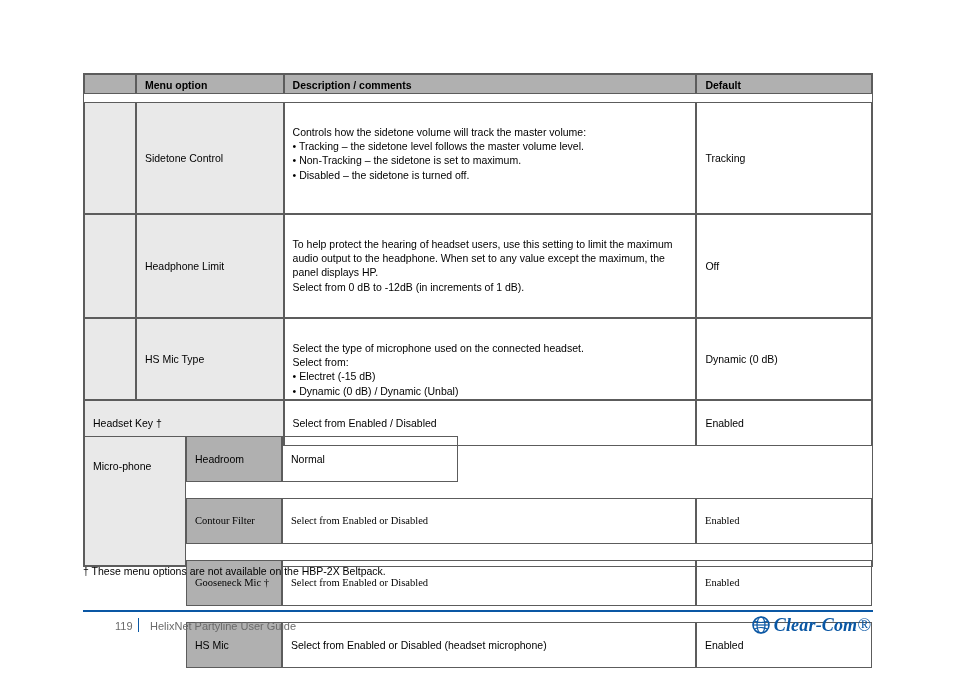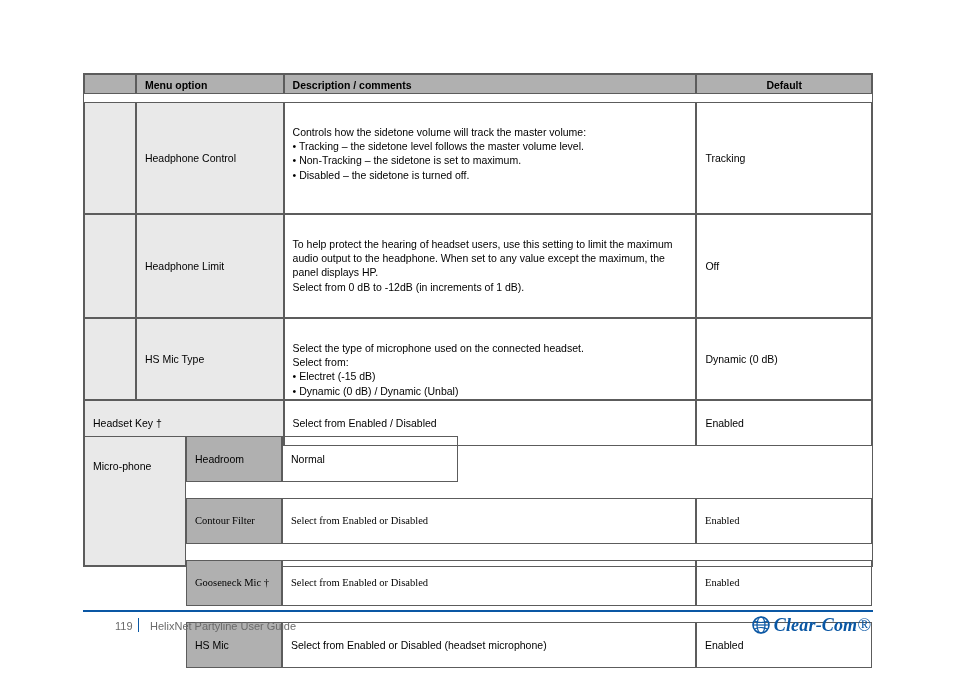--- a/index.html
+++ b/index.html
@@ -17,21 +17,21 @@
   .cell { border: 0.5px solid #5c5c5c; font-size: 10.5px; line-height: 1.35; color: #000; padding: 22px 8px; }
   .hdr  { background: #b0b0b0; font-weight: bold; height: 20px; padding: 3px 8px; }
   .shade { background: #e9e9e9; }
 
   
   .c1 { width: 52px; }
   .c2 { width: 148px; }
   .c12 { width: 200px; }  
   .c2b { width: 96px; background:#b0b0b0; }
   .c3 { width: 414px; }
-  .c4 { width: 176px; text-align: center; }
+  .c4 { width: 176px; }
 
   
   .hHeader { height: 28px; }
   .hA { height: 112px; }
   .hB { height: 104px; }
   .hC { height: 82px; }
   .hD { height: 36px; }
   .hE1 { height: 30px; }
   .hE { height: 30px; font-family: Liberation Serif, serif; }
   .hF { height: 24px; }
@@ -92,21 +92,21 @@
 
     <div class="row hHeader">
       <div class="cell hdr c1"></div>
       <div class="cell hdr c2">Menu option</div>
       <div class="cell hdr c3">Description / comments</div>
       <div class="cell hdr c4">Default</div>
     </div>
 
     <div class="row hA">
       <div class="cell shade c1"></div>
-      <div class="cell shade c2 vcenter">Headphone Control</div>
+      <div class="cell shade c2 vcenter">Sidetone Control</div>
       <div class="cell c3" style="white-space:pre-line">Controls how the sidetone volume will track the master volume:
 • Tracking – the sidetone level follows the master volume level.
 • Non-Tracking – the sidetone is set to maximum.
 • Disabled – the sidetone is turned off.</div>
       <div class="cell c4 vcenter">Tracking</div>
     </div>
 
     <div class="row hB">
       <div class="cell shade c1"></div>
       <div class="cell shade c2 vcenter">Headphone Limit</div>
@@ -152,20 +152,21 @@
         </div>
         <div class="row hF">
           <div class="cell c2b vcenter">HS Mic</div>
           <div class="cell c3 vcenter">Select from Enabled or Disabled (headset microphone)</div>
           <div class="cell c4 vcenter">Enabled</div>
         </div>
       </div>
     </div>
   </div>
 
+  <div style="position:absolute; left:83px; top:565px; font-size:10.5px; color:#000;">† These menu options are not available on the HBP-2X Beltpack.</div>
 
   <div class="footer-rule"></div>
   <div class="page-num">119</div>
   <div class="page-num-bar"></div>
   <div class="doc-title">HelixNet Partyline   User Guide</div>
 
   <div class="logo">
     <svg width="18" height="18" viewBox="0 0 18 18">
       <circle cx="9" cy="9" r="8" fill="none" stroke="#0a57a4" stroke-width="1.6"></circle>
       <ellipse cx="9" cy="9" rx="4" ry="8" fill="none" stroke="#0a57a4" stroke-width="1.2"></ellipse>

